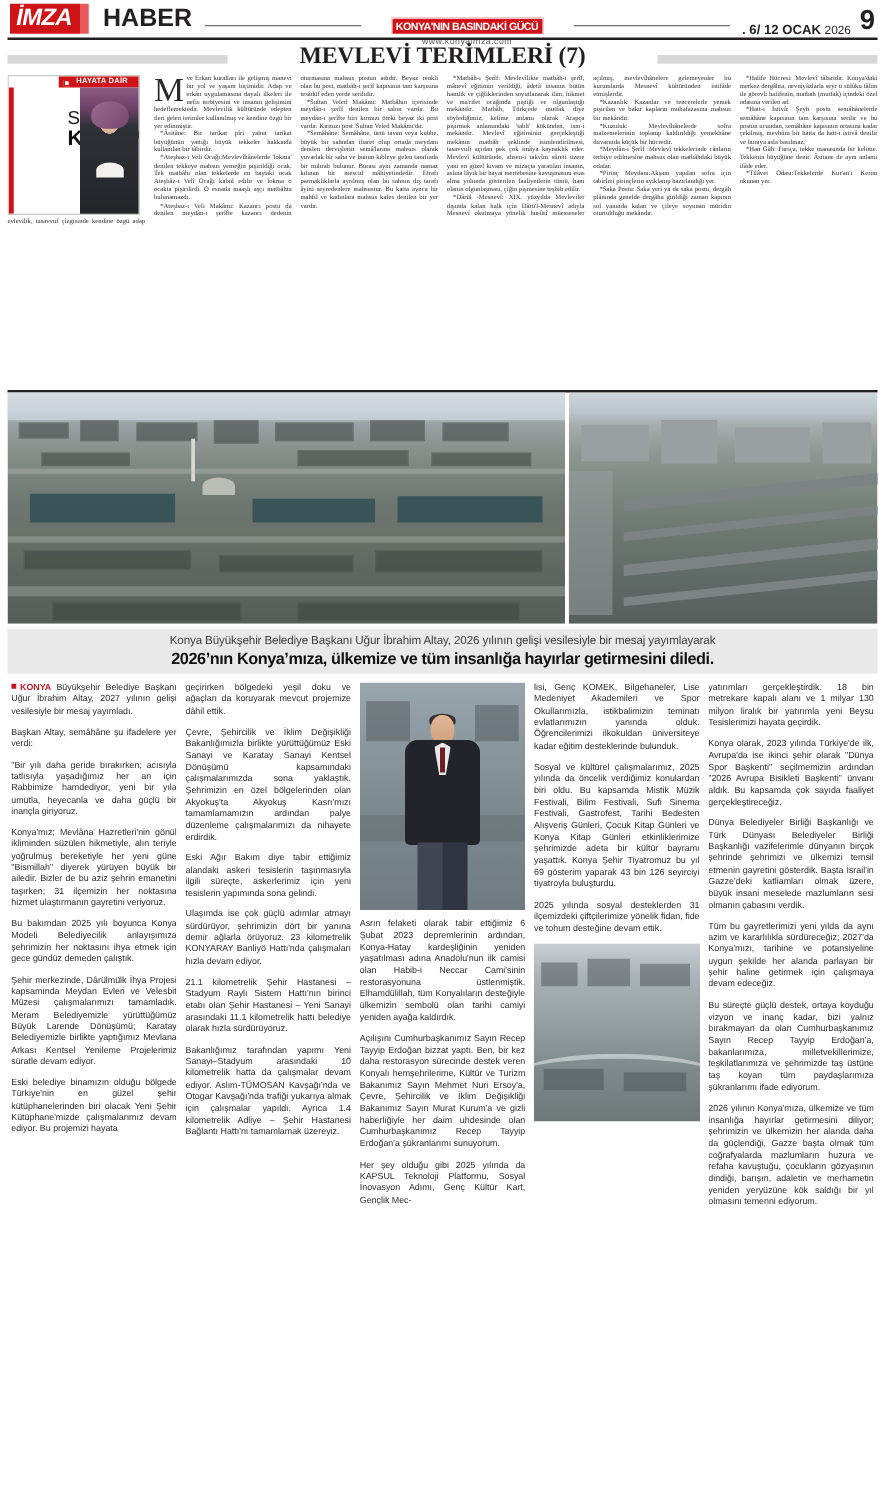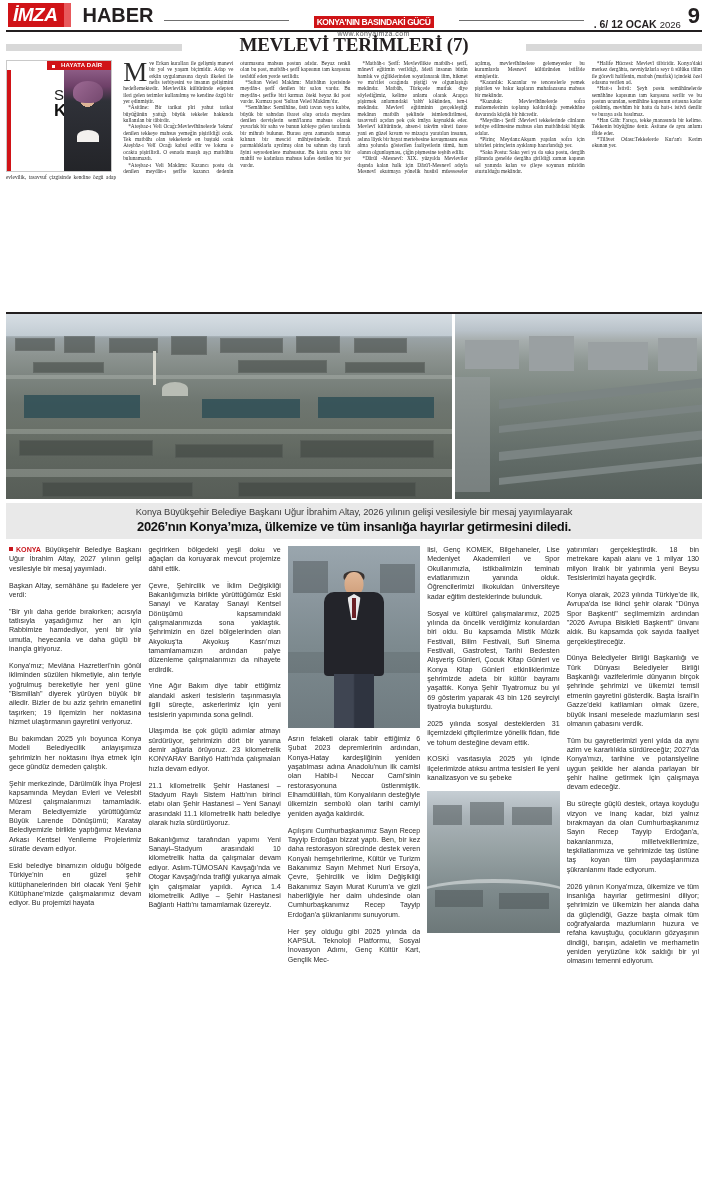--- a/index.html
+++ b/index.html
@@ -369,30 +369,30 @@
 
   <div class="body-cols">
 
     <div class="bcol">
       <p>
         <span class="kicker"><span class="sq"></span><span>KONYA</span></span>
         <span>Büyükşehir Belediye Başkanı Uğur İbrahim Altay, 2027 yılının gelişi vesilesiyle bir mesaj yayımladı.</span>
       </p>
       <p>Başkan Altay, semâhâne şu ifadelere yer verdi:</p>
       <p>"Bir yılı daha geride bırakırken; acısıyla tatlısıyla yaşadığımız her an için Rabbimize hamdediyor, yeni bir yıla umutla, heyecanla ve daha güçlü bir inançla giriyoruz.</p>
-      <p>Konya'mız; Mevlâna Hazretleri'nin gönül ikliminden süzülen hikmetiyle, alın teriyle yoğrulmuş bereketiyle her yeni güne "Bismillah" diyerek yürüyen büyük bir ailedir. Bizler de bu aziz şehrin emanetini taşırken; 19 ilçemizin her noktasına hizmet ulaştırmanın gayretini veriyoruz.</p>
+      <p>Konya'mız; Mevlâna Hazretleri'nin gönül ikliminden süzülen hikmetiyle, alın teriyle yoğrulmuş bereketiyle her yeni güne "Bismillah" diyerek yürüyen büyük bir ailedir. Bizler de bu aziz şehrin emanetini taşırken; 31 ilçemizin her noktasına hizmet ulaştırmanın gayretini veriyoruz.</p>
       <p>Bu bakımdan 2025 yılı boyunca Konya Modeli Belediyecilik anlayışımıza şehrimizin her noktasını ihya etmek için gece gündüz demeden çalıştık.</p>
       <p>Şehir merkezinde, Dârülmülk İhya Projesi kapsamında Meydan Evleri ve Velesbit Müzesi çalışmalarımızı tamamladık. Meram Belediyemizle yürüttüğümüz Büyük Larende Dönüşümü; Karatay Belediyemizle birlikte yaptığımız Mevlana Arkası Kentsel Yenileme Projelerimiz süratle devam ediyor.</p>
       <p>Eski belediye binamızın olduğu bölgede Türkiye'nin en güzel şehir kütüphanelerinden biri olacak Yeni Şehir Kütüphane'mizde çalışmalarımız devam ediyor. Bu projemizi hayata</p>
     </div>
 
     <div class="bcol">
       <p>geçirirken bölgedeki yeşil doku ve ağaçları da koruyarak mevcut projemize dâhil ettik.</p>
       <p>Çevre, Şehircilik ve İklim Değişikliği Bakanlığımızla birlikte yürüttüğümüz Eski Sanayi ve Karatay Sanayi Kentsel Dönüşümü kapsamındaki çalışmalarımızda sona yaklaştık. Şehrimizin en özel bölgelerinden olan Akyokuş'ta Akyokuş Kasrı'mızı tamamlamamızın ardından palye düzenleme çalışmalarımızı da nihayete erdirdik.</p>
-      <p>Yine Ağır Bakım diye tabir ettiğimiz alandaki askeri tesislerin taşınmasıyla ilgili süreçte, askerlerimiz için yeni tesislerin yapımında sona gelindi.</p>
+      <p>Eski Ağır Bakım diye tabir ettiğimiz alandaki askeri tesislerin taşınmasıyla ilgili süreçte, askerlerimiz için yeni tesislerin yapımında sona gelindi.</p>
       <p>Ulaşımda ise çok güçlü adımlar atmayı sürdürüyor, şehrimizin dört bir yanına demir ağlarla örüyoruz. 23 kilometrelik KONYARAY Banliyö Hattı'nda çalışmaları hızla devam ediyor.</p>
       <p>21.1 kilometrelik Şehir Hastanesi – Stadyum Raylı Sistem Hattı'nın birinci etabı olan Şehir Hastanesi – Yeni Sanayi arasındaki 11.1 kilometrelik hattı belediye olarak hızla sürdürüyoruz.</p>
       <p>Bakanlığımız tarafından yapımı Yeni Sanayi–Stadyum arasındaki 10 kilometrelik hatta da çalışmalar devam ediyor. Aslım-TÜMOSAN Kavşağı'nda ve Otogar Kavşağı'nda trafiği yukarıya almak için çalışmalar yapıldı. Ayrıca 1.4 kilometrelik Adliye – Şehir Hastanesi Bağlantı Hattı'nı tamamlamak üzereyiz.</p>
     </div>
 
     <div class="bcol">
       <div class="portrait">
         <div class="pbg-b" style="left:4%;top:8%;width:26%;height:18%"></div>
         <div class="pbg-b" style="left:70%;top:10%;width:26%;height:16%"></div>
         <div class="pbg-b" style="left:0;top:58%;width:100%;height:12%;opacity:.5"></div>
@@ -407,21 +407,20 @@
       </div>
       <p>Asrın felaketi olarak tabir ettiğimiz 6 Şubat 2023 depremlerinin ardından, Konya-Hatay kardeşliğinin yeniden yaşatılması adına Anadolu'nun ilk camisi olan Habib-i Neccar Cami'sinin restorasyonuna üstlenmiştik. Elhamdülillah, tüm Konyalıların desteğiyle ülkemizin sembolü olan tarihi camiyi yeniden ayağa kaldırdık.</p>
       <p>Açılışını Cumhurbaşkanımız Sayın Recep Tayyip Erdoğan bizzat yaptı. Ben, bir kez daha restorasyon sürecinde destek veren Konyalı hemşehrilerime, Kültür ve Turizm Bakanımız Sayın Mehmet Nuri Ersoy'a, Çevre, Şehircilik ve İklim Değişikliği Bakanımız Sayın Murat Kurum'a ve gizli haberliğiyle her daim uhdesinde olan Cumhurbaşkanımız Recep Tayyip Erdoğan'a şükranlarımı sunuyorum.</p>
       <p>Her şey olduğu gibi 2025 yılında da KAPSUL Teknoloji Platformu, Sosyal İnovasyon Adımı, Genç Kültür Kart, Gençlik Mec-</p>
     </div>
 
     <div class="bcol">
       <p>lisi, Genç KOMEK, Bilgehaneler, Lise Medeniyet Akademileri ve Spor Okullarımızla, istikbalimizin teminatı evlatlarımızın yanında olduk. Öğrencilerimizi ilkokuldan üniversiteye kadar eğitim desteklerinde bulunduk.</p>
       <p>Sosyal ve kültürel çalışmalarımız, 2025 yılında da öncelik verdiğimiz konulardan biri oldu. Bu kapsamda Mistik Müzik Festivali, Bilim Festivali, Sufi Sinema Festivali, Gastrofest, Tarihi Bedesten Alışveriş Günleri, Çocuk Kitap Günleri ve Konya Kitap Günleri etkinliklerimize şehrimizde adeta bir kültür bayramı yaşattık. Konya Şehir Tiyatromuz bu yıl 69 gösterim yaparak 43 bin 126 seyirciyi tiyatroyla buluşturdu.</p>
       <p>2025 yılında sosyal desteklerden 31 ilçemizdeki çiftçilerimize yönelik fidan, fide ve tohum desteğine devam ettik.</p>
-      <p>KOSKİ vasıtasıyla 2025 yılı içinde ilçelerimizde atıksu arıtma tesisleri ile yeni kanalizasyon ve su şebeke</p>
       <div class="botphoto">
         <div class="blk" style="left:4%;top:10%;width:22%;height:14%"></div>
         <div class="blk" style="left:32%;top:8%;width:26%;height:16%"></div>
         <div class="blk" style="left:64%;top:11%;width:30%;height:13%"></div>
         <div class="curve"></div>
         <div class="blk" style="left:6%;top:70%;width:36%;height:12%"></div>
         <div class="blk" style="left:54%;top:72%;width:38%;height:11%"></div>
       </div>
     </div>
 

